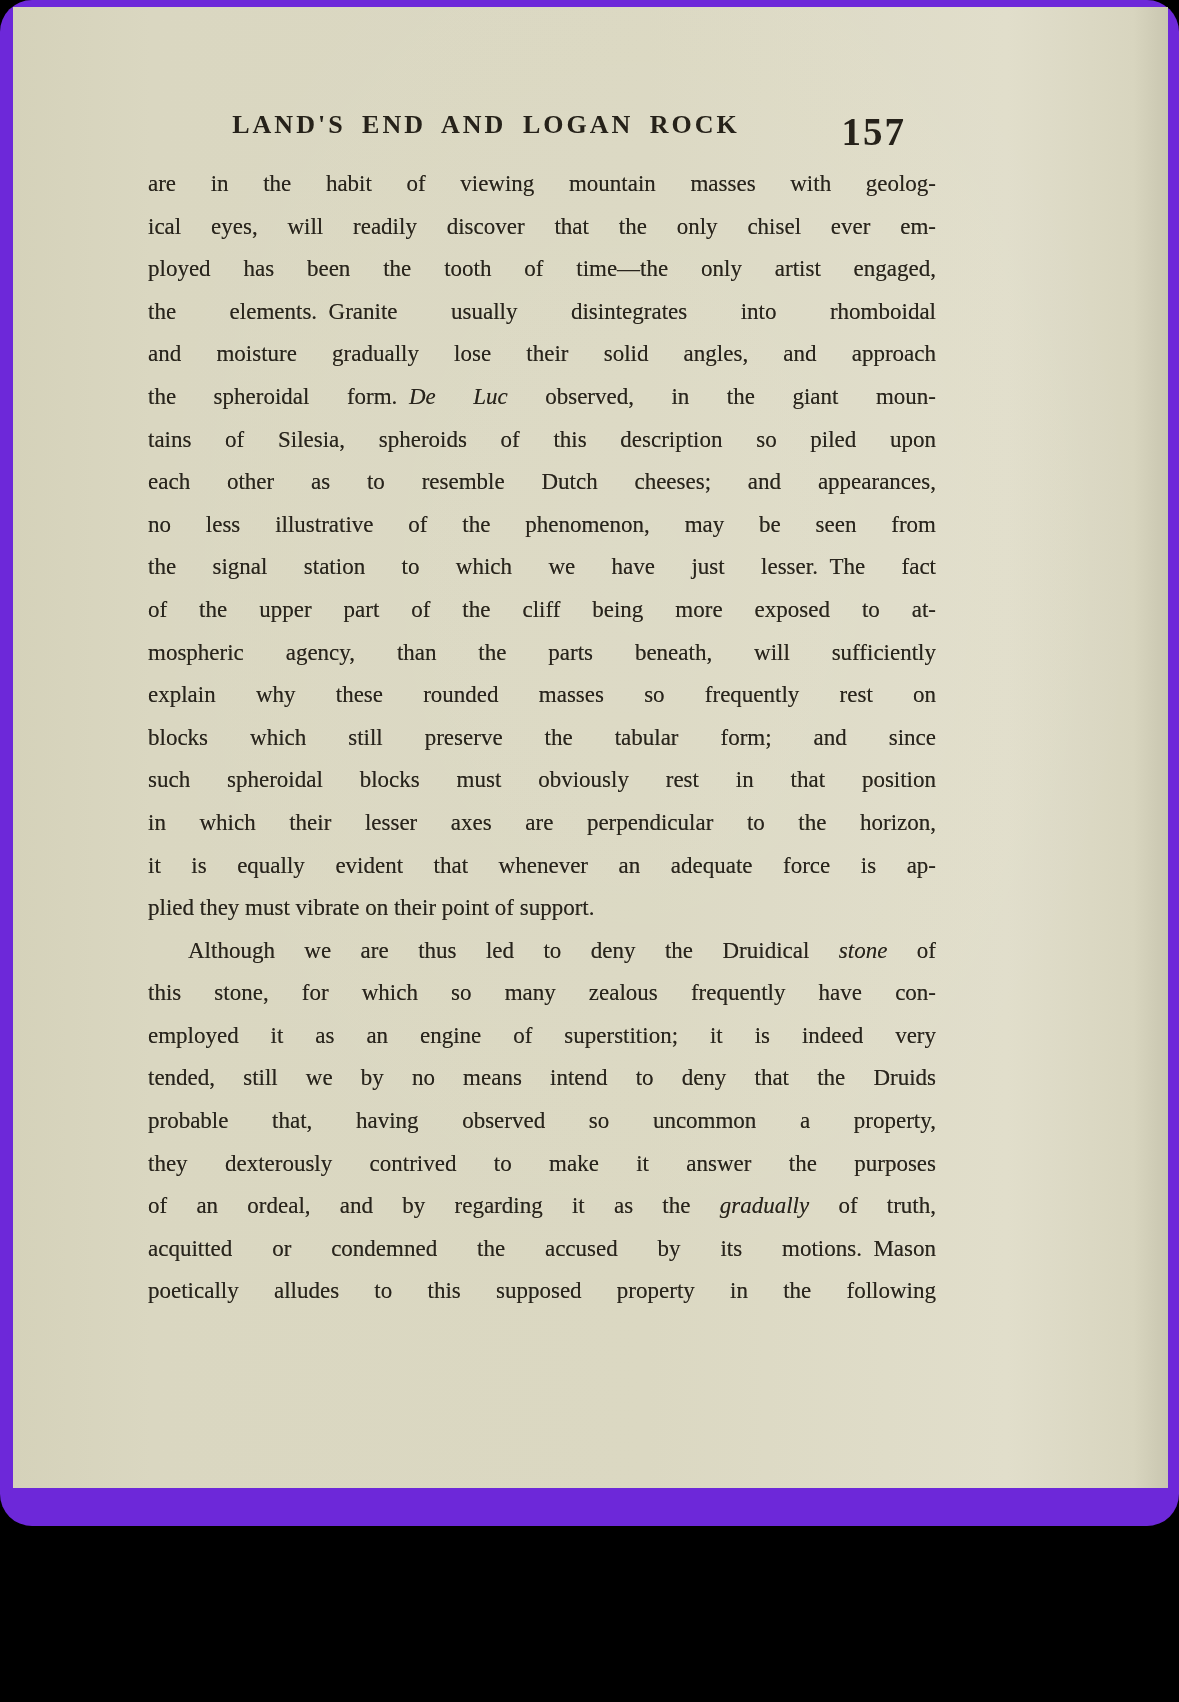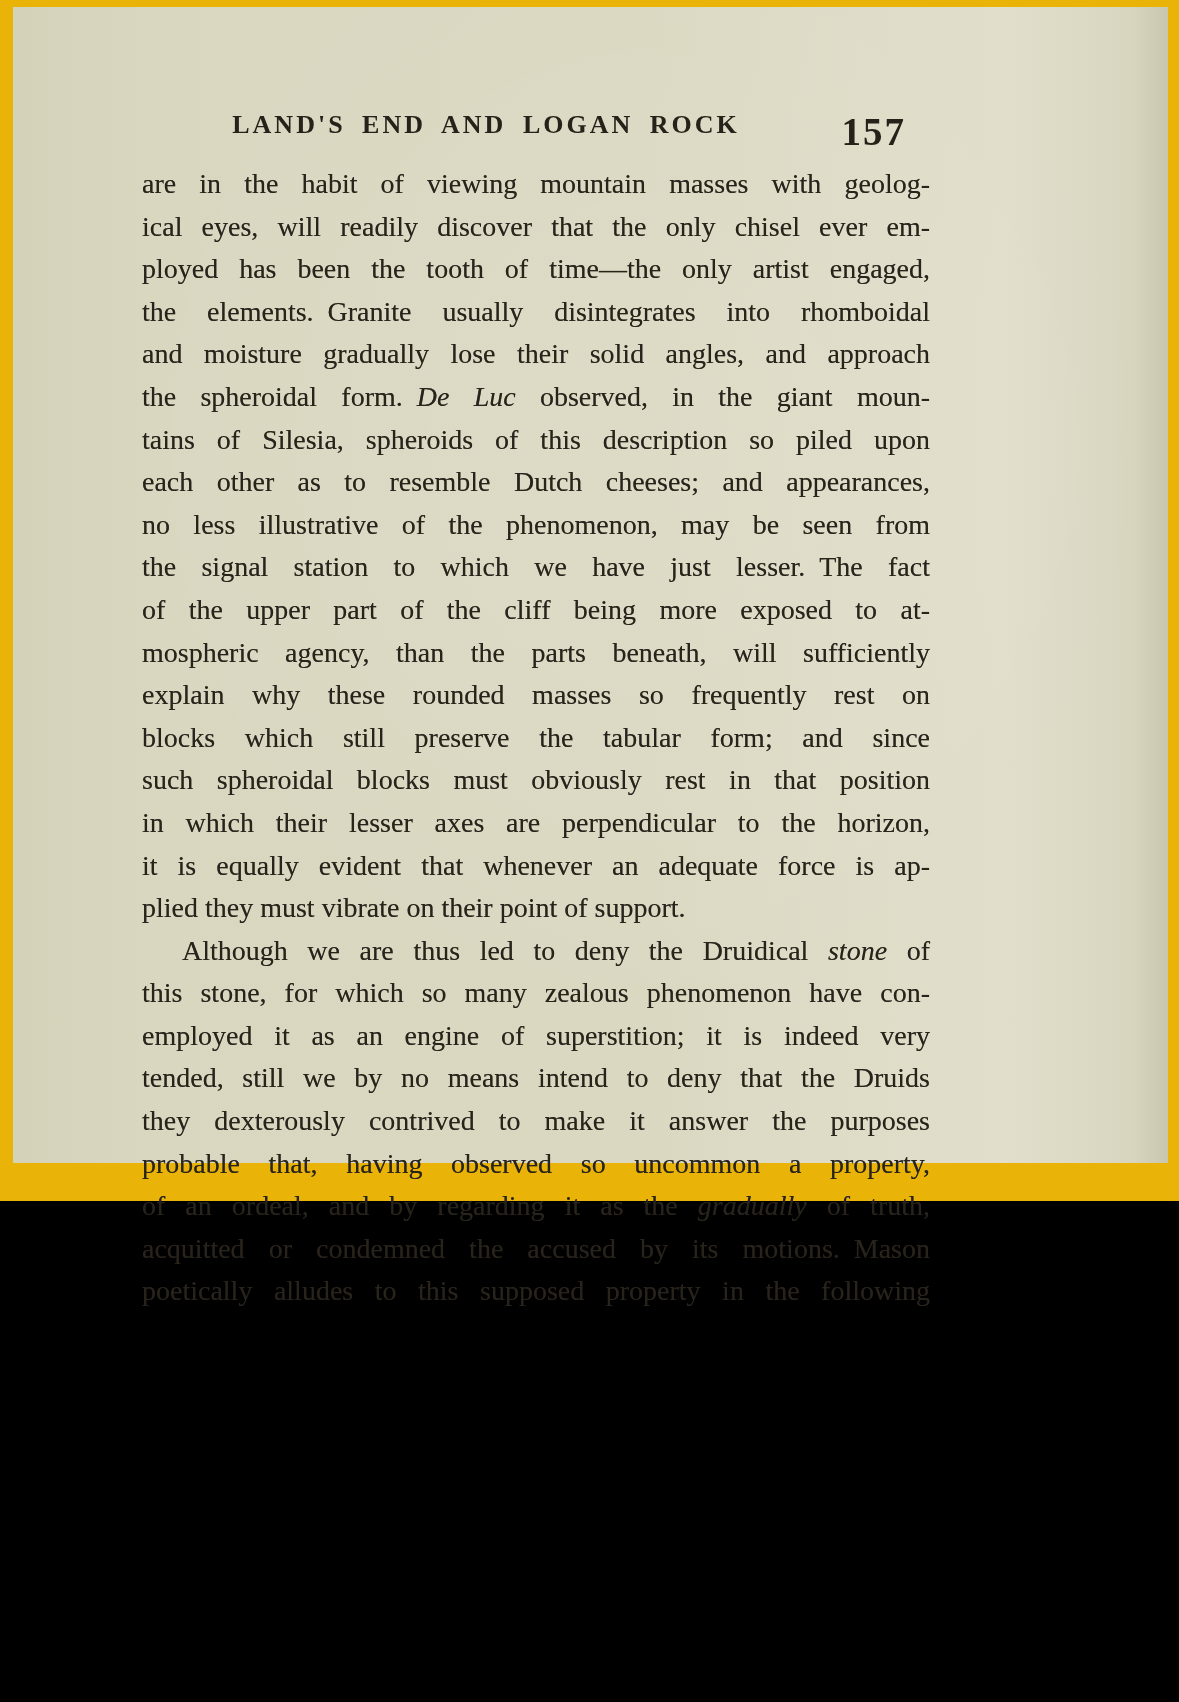--- a/index.html
+++ b/index.html
@@ -7,22 +7,23 @@
     padding: 0;
     background: #000;
     width: 1179px;
     height: 1702px;
     overflow: hidden;
     font-family: "Liberation Serif", serif;
   }
   .scan {
     position: relative;
     width: 1179px;
-    height: 1201px;
-    background: #eab308;
+    height: 1526px;
+    background: #6d28d9;
+    border-radius: 32px;
   }
   
   .paper {
     position: absolute;
     top: 7px;
     left: 13px;
     right: 11px;
     bottom: 38px;
     background:
       radial-gradient(ellipse at 55% 38%, rgba(255,255,255,0.07), rgba(0,0,0,0.0) 60%),
@@ -52,24 +53,24 @@
     position: absolute;
     right: 28px;
     top: -1px;
     font-size: 39px;
     font-weight: bold;
     letter-spacing: 2px;
   }
   .body-text {
     position: absolute;
     top: 156px;
-    left: 129px;
+    left: 135px;
     width: 788px;
     color: #28241c;
-    font-size: 28px;
+    font-size: 23px;
     text-shadow: 0 0 0.5px rgba(45,40,28,0.55);
   }
   .line {
     line-height: 42.6px;
     text-align: justify;
     text-align-last: justify;
     white-space: normal;
   }
   .line.last {
     text-align-last: left;
@@ -103,23 +104,23 @@
         <div class="line">the signal station to which we have just lesser. The fact</div>
         <div class="line">of the upper part of the cliff being more exposed to at-</div>
         <div class="line">mospheric agency, than the parts beneath, will sufficiently</div>
         <div class="line">explain why these rounded masses so frequently rest on</div>
         <div class="line">blocks which still preserve the tabular form; and since</div>
         <div class="line">such spheroidal blocks must obviously rest in that position</div>
         <div class="line">in which their lesser axes are perpendicular to the horizon,</div>
         <div class="line">it is equally evident that whenever an adequate force is ap-</div>
         <div class="line last">plied they must vibrate on their point of support.</div>
         <div class="line indent">Although we are thus led to deny the Druidical <i>stone</i> of</div>
-        <div class="line">this stone, for which so many zealous phenomenon have con-</div>
+        <div class="line">this stone, for which so many zealous frequently have con-</div>
         <div class="line">employed it as an engine of superstition; it is indeed very</div>
         <div class="line">tended, still we by no means intend to deny that the Druids</div>
+        <div class="line">probable that, having observed so uncommon a property,</div>
         <div class="line">they dexterously contrived to make it answer the purposes</div>
-        <div class="line">probable that, having observed so uncommon a property,</div>
         <div class="line">of an ordeal, and by regarding it as the <i>gradually</i> of truth,</div>
         <div class="line">acquitted or condemned the accused by its motions. Mason</div>
         <div class="line">poetically alludes to this supposed property in the following</div>
       </div>
   </div>
 </div>
 
 </body></html>

